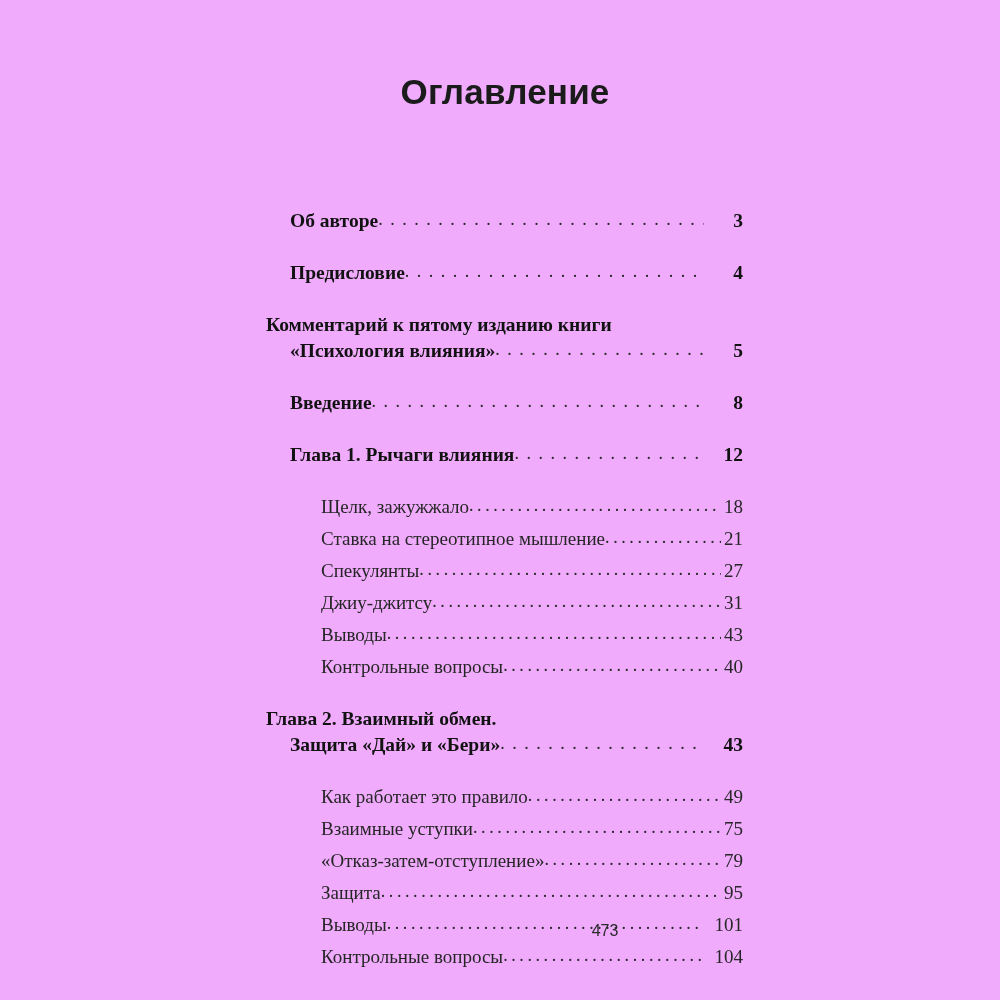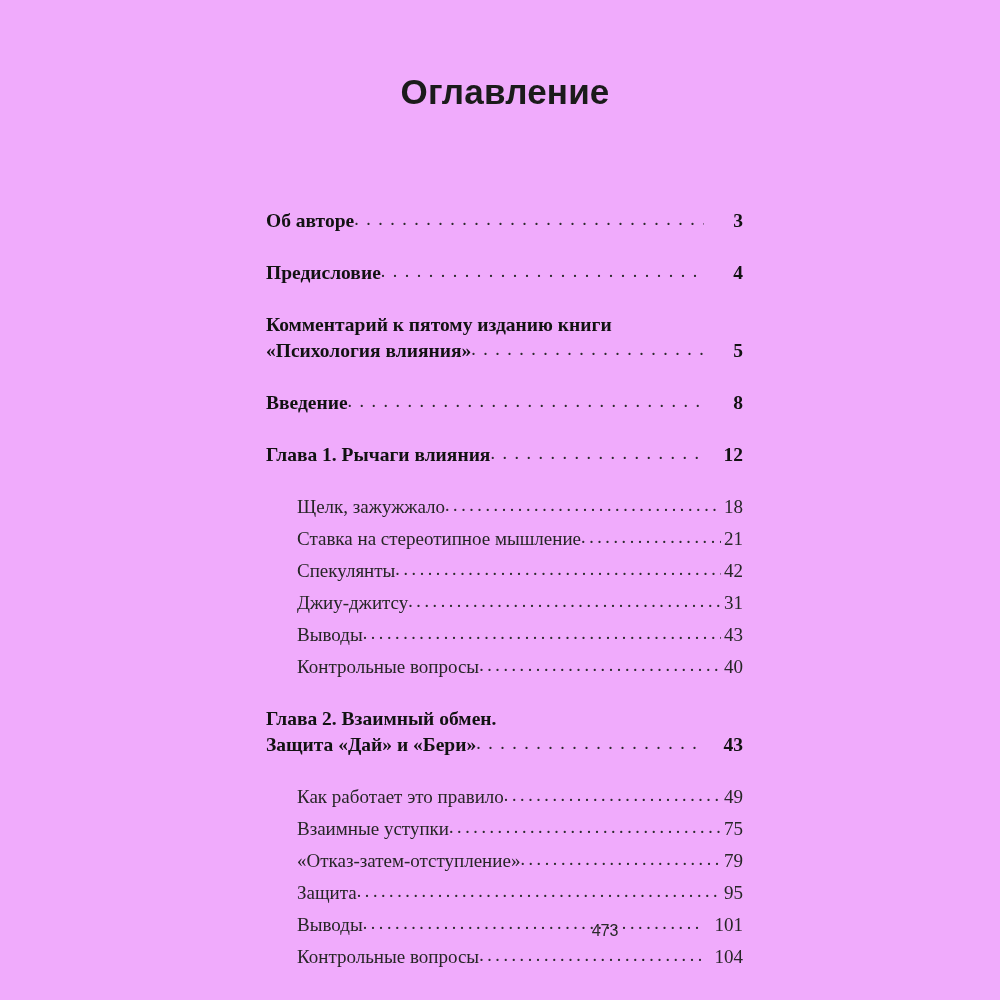--- a/index.html
+++ b/index.html
@@ -78,20 +78,21 @@
     align-items: baseline;
     width: 100%;
     white-space: nowrap;
   }
   .entry-sub .line {
     width: calc(100% - 31px);
   }
 
   .line-text {
     flex: 0 0 auto;
+    margin-left: 24px;
   }
 
   
   .line-plain {
     display: block;
     width: 100%;
   }
 
   .leader {
     flex: 1 1 auto;
@@ -205,21 +206,21 @@
         <div class="line">
           <span class="line-text">Ставка на стереотипное мышление</span>
           <span class="leader" aria-hidden="true">..........................................................................................</span>
           <span class="page-num">21</span>
         </div>
       </div>
       <div class="toc-entry entry-sub">
         <div class="line">
           <span class="line-text">Спекулянты</span>
           <span class="leader" aria-hidden="true">..........................................................................................</span>
-          <span class="page-num">42</span>
+          <span class="page-num">27</span>
         </div>
       </div>
       <div class="toc-entry entry-sub">
         <div class="line">
           <span class="line-text">Джиу-джитсу</span>
           <span class="leader" aria-hidden="true">..........................................................................................</span>
           <span class="page-num">31</span>
         </div>
       </div>
       <div class="toc-entry entry-sub">

